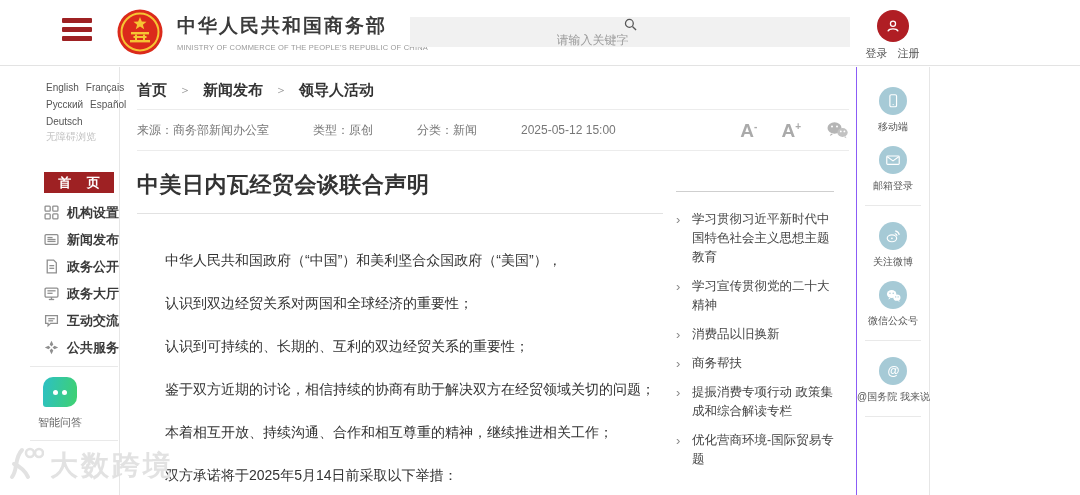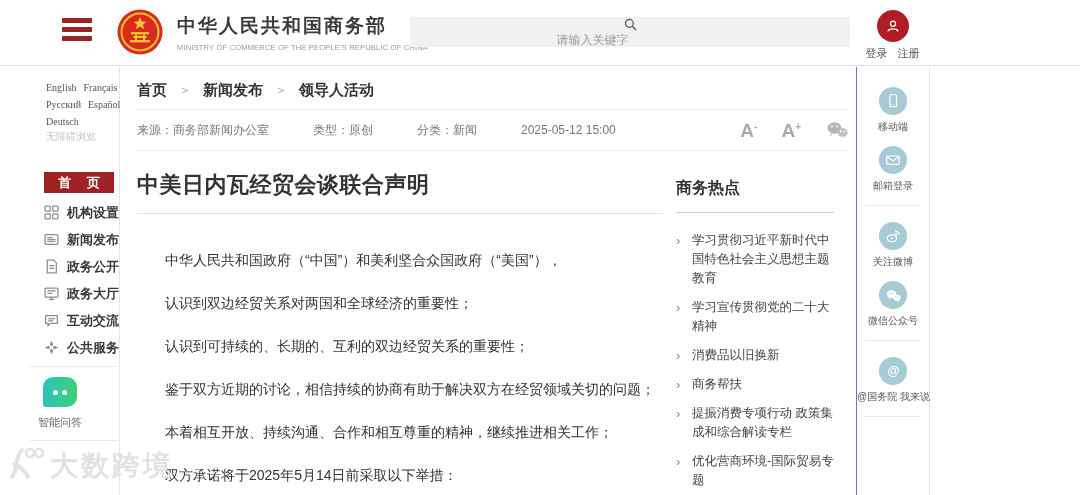--- a/index.html
+++ b/index.html
@@ -21,21 +21,21 @@
   .searchbox input { flex:1; border:none; background:transparent; outline:none; font-size:12px; color:#333; margin-left:8px; font-family:inherit; }
   .searchbox input::placeholder { color:#9b9b9b; }
   .user-area { position:absolute; left:856px; top:10px; width:73px; text-align:center; }
   .user-circle { width:32px; height:32px; border-radius:50%; background:#b01e24; margin:0 auto; display:flex; align-items:center; justify-content:center; cursor:pointer; }
   .user-links { margin-top:4px; font-size:11px; color:#555; display:flex; justify-content:center; gap:10px; }
   .user-links span { cursor:pointer; }
   
   .left-rail { position:absolute; top:67px; left:0; width:120px; height:428px; border-right:1px solid #e6e6e6; background:#fff; }
   .lang-block { position:absolute; top:12px; left:46px; width:72px; font-size:10px; color:#555; line-height:17px; }
   .lang-row { display:flex; gap:7px; white-space:nowrap; }
-  .lang-link { cursor:pointer;font-family:Liberation Serif, serif; }
+  .lang-link { cursor:pointer; }
   .access { position:absolute; top:63px; left:46px; font-size:10px; color:#c2c2c2; cursor:pointer; }
   .home-btn { position:absolute; top:105px; left:44px; width:70px; height:21px; background:#9e2123; color:#fff; font-size:13px; font-weight:700; letter-spacing:6px; display:flex; align-items:center; justify-content:center; padding-left:6px; cursor:pointer; }
   .side-menu { position:absolute; top:132px; left:44px; }
   .menu-item { height:27px; display:flex; align-items:center; gap:8px; cursor:pointer; white-space:nowrap; }
   .menu-item .icon { width:15px; height:15px; color:#8f8f8f; display:flex; }
   .menu-label { font-size:13px; font-weight:700; color:#3a3a3a; }
   .rail-divider-h { position:absolute; left:30px; width:88px; border-top:1px solid #e9e9e9; }
   .smart-qa { position:absolute; top:310px; left:0; width:120px; text-align:center; cursor:pointer; }
   .qa-icon { width:34px; height:30px; margin:0 auto; border-radius:10px 10px 10px 3px; background:linear-gradient(100deg,#2cc0c5,#3fd16f); display:flex; align-items:center; justify-content:center; gap:4px; }
   .qa-icon i { width:5px; height:5px; border-radius:50%; background:#fff; }
@@ -259,21 +259,20 @@
   <div class="article-body">
       <p>中华人民共和国政府（“中国”）和美利坚合众国政府（“美国”），</p>
       <p>认识到双边经贸关系对两国和全球经济的重要性；</p>
       <p>认识到可持续的、长期的、互利的双边经贸关系的重要性；</p>
       <p>鉴于双方近期的讨论，相信持续的协商有助于解决双方在经贸领域关切的问题；</p>
       <p>本着相互开放、持续沟通、合作和相互尊重的精神，继续推进相关工作；</p>
       <p>双方承诺将于2025年5月14日前采取以下举措：</p>
     </div>
 
   <aside class="hotspots">
-    <div class="hot-title">商务热点</div>
     <div class="hot-hr"></div>
     <div class="hot-list">
         <div class="hot-item"><span class="hot-arrow">›</span><span>学习贯彻习近平新时代中国特色社会主义思想主题教育</span></div>
         <div class="hot-item"><span class="hot-arrow">›</span><span>学习宣传贯彻党的二十大精神</span></div>
         <div class="hot-item"><span class="hot-arrow">›</span><span>消费品以旧换新</span></div>
         <div class="hot-item"><span class="hot-arrow">›</span><span>商务帮扶</span></div>
         <div class="hot-item"><span class="hot-arrow">›</span><span>提振消费专项行动 政策集成和综合解读专栏</span></div>
         <div class="hot-item"><span class="hot-arrow">›</span><span>优化营商环境-国际贸易专题</span></div>
       </div>
   </aside>

